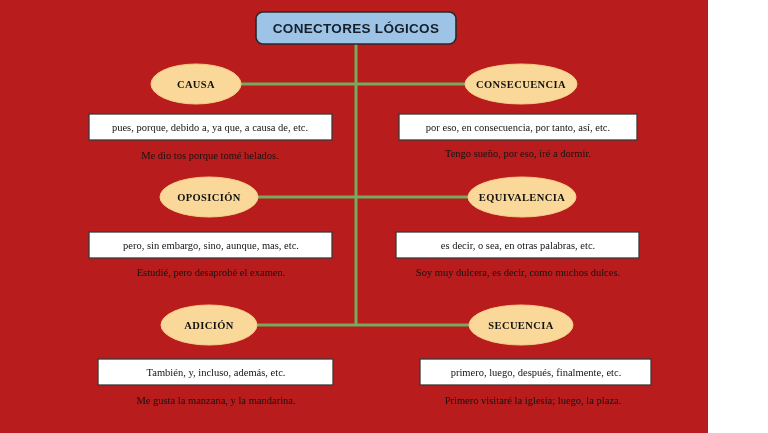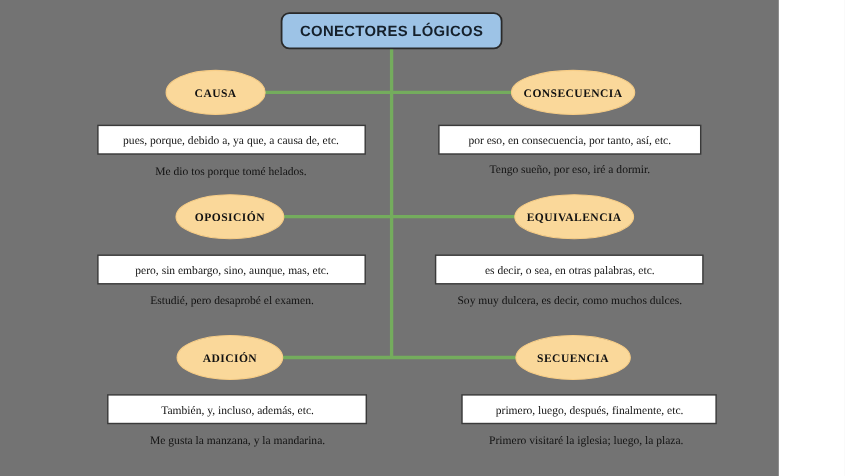--- a/index.html
+++ b/index.html
@@ -10,21 +10,21 @@
   body {
     width: 768px;
     height: 433px;
     font-family: "Liberation Serif", serif;
     overflow: hidden;
   }
   #diagram-root {
     position: relative;
     width: 708px;
     height: 433px;
-    background: #737373;
+    background: #b91c1c;
   }
   svg.canvas {
     position: absolute;
     left: 0;
     top: 0;
     width: 768px;
     height: 433px;
   }
   .connector-line {
     stroke: #74ac5d;

